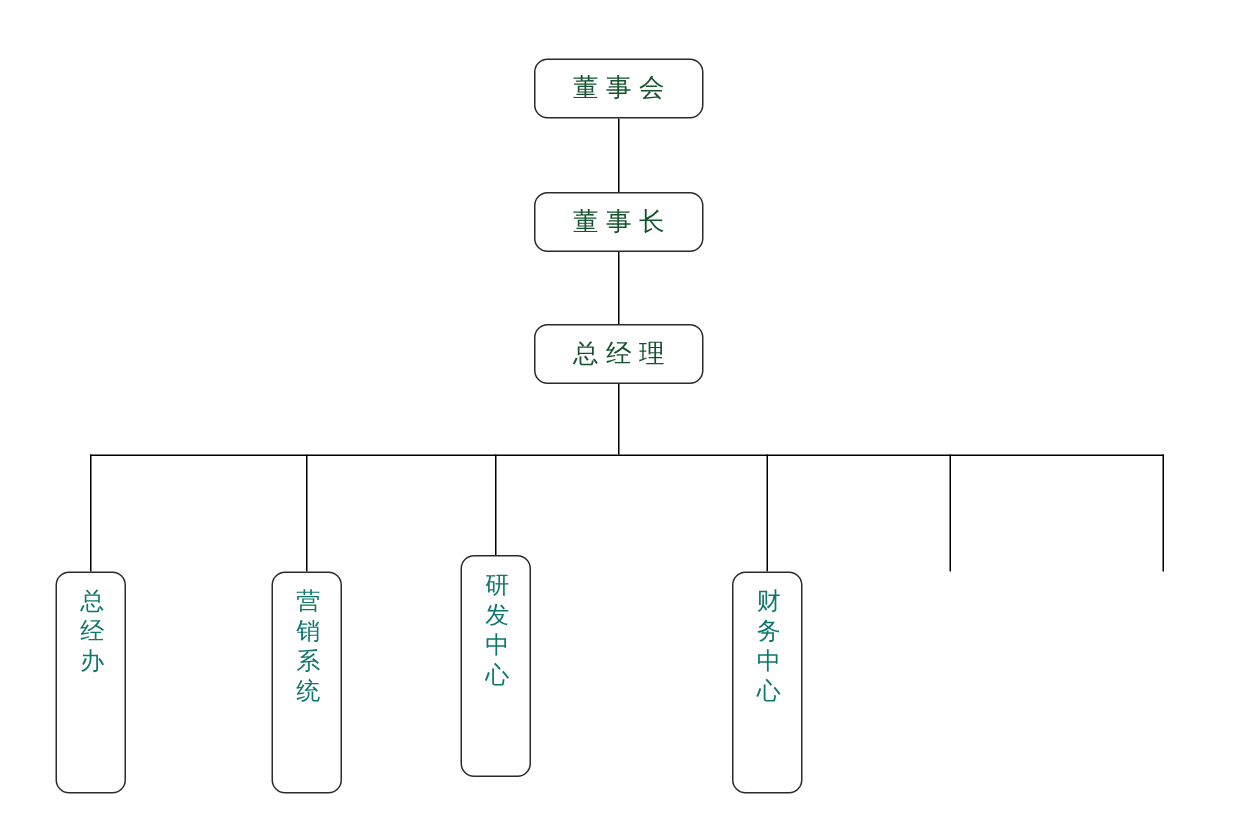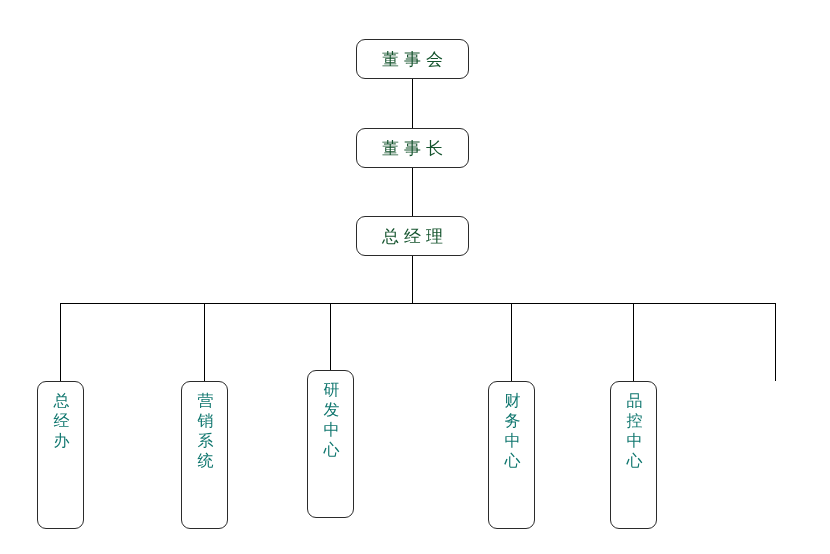--- a/index.html
+++ b/index.html
@@ -107,18 +107,15 @@
   </div>
 
   <div class="node node-leaf" style="left:307px; top:370px;">
     <span class="label-v">研发中心</span>
   </div>
 
   <div class="node node-leaf" style="left:488px; top:381px;">
     <span class="label-v">财务中心</span>
   </div>
 
-  <div class="node node-leaf" style="left:610px; top:381px;">
-    <span class="label-v">品控中心</span>
-  </div>
 
 
 </div>
 
 </body></html>

